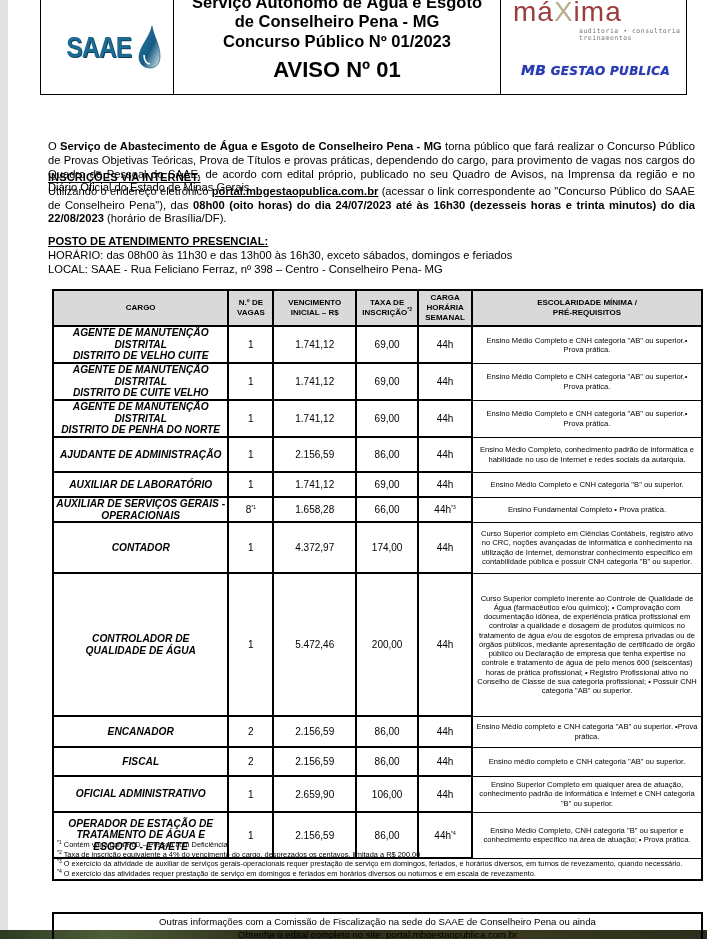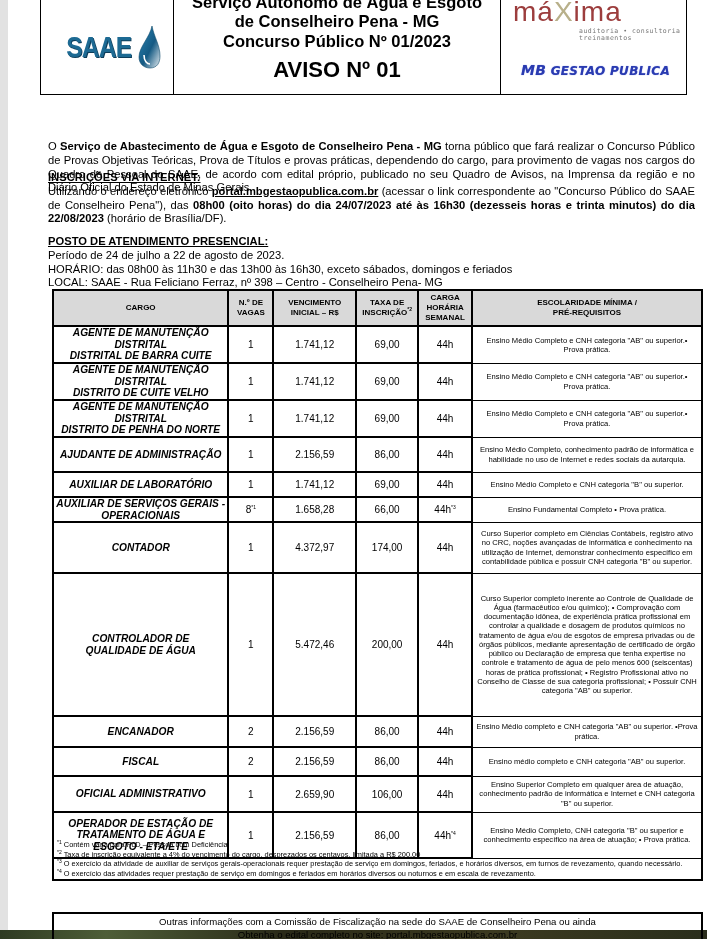--- a/index.html
+++ b/index.html
@@ -88,21 +88,20 @@
 
 <div class="txt intro"><span>O </span><b>Serviço de Abastecimento de Água e Esgoto de Conselheiro Pena - MG</b><span> torna público que fará realizar o Concurso Público de Provas Objetivas Teóricas, Prova de Títulos e provas práticas, dependendo do cargo, para provimento de vagas nos cargos do Quadro de Pessoal do SAAE, de acordo com edital próprio, publicado no seu Quadro de Avisos, na Imprensa da região e no Diário Oficial do Estado de Minas Gerais.</span></div>
 
 <div class="txt insc">
   <div class="sec-title">INSCRIÇÕES VIA INTERNET:</div>
   <p><span>Utilizando o endereço eletrônico </span><span class="link-bold">portal.mbgestaopublica.com.br</span><span>  (acessar o link correspondente ao "Concurso Público do SAAE de Conselheiro Pena"), das </span><b>08h00 (oito horas) do dia 24/07/2023 até às 16h30 (dezesseis horas e trinta minutos) do dia 22/08/2023</b><span> (horário de Brasília/DF).</span></p>
 </div>
 
 <div class="txt posto">
   <div class="sec-title">POSTO DE ATENDIMENTO PRESENCIAL:</div>
-  <div>Período de 24 de julho a 22 de agosto de 2023.</div>
   <div>HORÁRIO: das 08h00 às 11h30 e das 13h00 às 16h30, exceto sábados, domingos e feriados</div>
   <div>LOCAL: SAAE - Rua Feliciano Ferraz, nº 398 – Centro - Conselheiro Pena- MG</div>
 </div>
 
 <table class="vagas">
   <colgroup>
     <col style="width:176px">
       <col style="width:45px">
       <col style="width:83px">
       <col style="width:62px">
@@ -117,21 +116,21 @@
       <th><span>TAXA DE</span><br><span>INSCRIÇÃO</span><sup>*2</sup></th>
       <th><span>CARGA</span><br><span>HORÁRIA</span><br><span>SEMANAL</span></th>
       <th><span>ESCOLARIDADE MÍNIMA /</span><br><span>PRÉ-REQUISITOS</span></th>
     </tr>
   </thead>
   <tbody id="tbody">
   <tr style="height: 37px;">
     <td class="cargo">
           <div>AGENTE DE MANUTENÇÃO</div>
           <div>DISTRITAL</div>
-          <div>DISTRITAL DE BARRA CUITE</div>
+          <div>DISTRITO DE VELHO CUITE</div>
         </td>
     <td class="num"><span>1</span><sup></sup></td>
     <td class="num"><span>1.741,12</span></td>
     <td class="num"><span>69,00</span></td>
     <td class="num"><span>44h</span><sup></sup></td>
     <td class="esc"><span>Ensino Médio Completo e CNH categoria "AB" ou superior.• Prova prática.</span></td>
   </tr>
 
   <tr style="height: 37px;">
     <td class="cargo">

